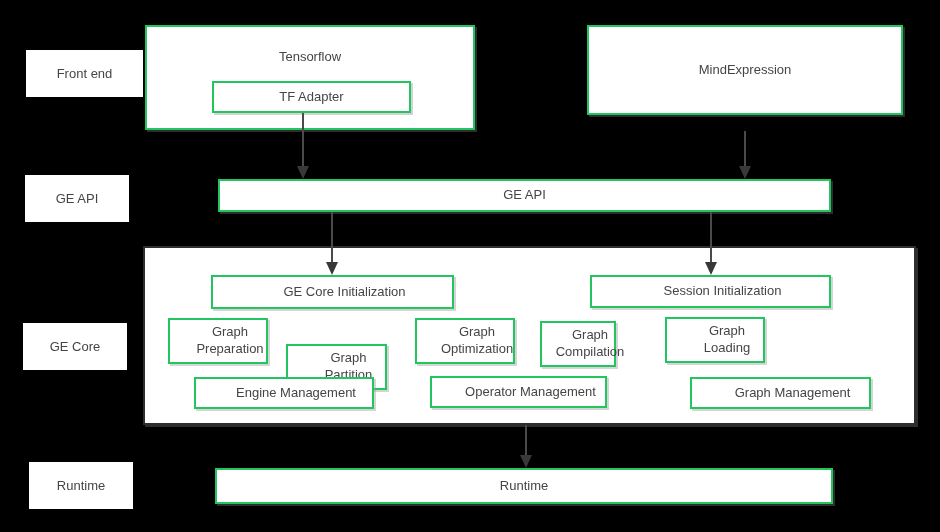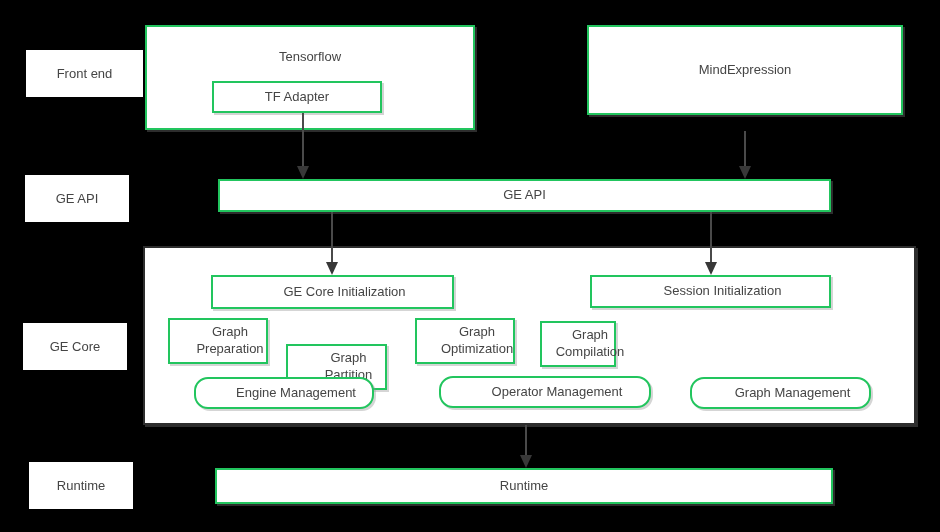--- a/index.html
+++ b/index.html
@@ -19,39 +19,39 @@
     box-shadow:2px 2px 0 rgba(130,130,130,0.35);
   }
   
   .lbl-frontend{left:26px;top:50px;width:117px;height:47px;}
   .lbl-geapi  {left:25px;top:175px;width:104px;height:47px;}
   .lbl-gecore {left:23px;top:323px;width:104px;height:47px;}
   .lbl-runtime{left:29px;top:462px;width:104px;height:47px;}
   
   .tensorflow{left:145px;top:25px;width:330px;height:105px;display:block;}
   .tensorflow .box-title{position:absolute;left:0;right:0;top:22px;text-align:center;}
-  .tf-adapter{left:65px;top:54px;width:170px;height:32px;}
+  .tf-adapter{left:65px;top:54px;width:199px;height:32px;}
   .mindexpression{left:587px;top:25px;width:316px;height:90px;}
   
   .geapi-bar{left:218px;top:179px;width:613px;height:33px;}
   
   .gecore{left:143px;top:246px;width:773px;height:179px;border-color:#2e2e2e;display:block;}
   .gecore .box{box-shadow:2px 2px 0 rgba(150,150,150,0.4);padding-left:24px;}
   .ge-core-init {left:66px;top:27px;width:243px;height:34px;}
   .session-init {left:445px;top:27px;width:241px;height:33px;}
   .stage{top:70px;height:46px;}
   .stage.s0{left:23px;width:100px;}
   .stage.s1{left:141px;width:101px;margin-top:26px;}
   .stage.s2{left:270px;width:100px;}
   .stage.s3{left:395px;width:76px;top:73px;}
   .stage.s4{left:520px;width:100px;top:69px;}
   .stage.s5{left:645px;width:101px;top:67px;}
-  .mgmt{top:129px;height:32px;border-radius:14px;}
+  .mgmt{top:129px;height:32px;}
   .mgmt.m0{left:49px;width:180px;}
-  .mgmt.m1{left:294px;width:212px;top:128px;}
+  .mgmt.m1{left:285px;width:177px;top:128px;}
   .mgmt.m2{left:545px;width:181px;}
   
   .runtime-bar{left:215px;top:468px;width:618px;height:36px;}
   
   .arrow{position:absolute;width:12px;z-index:5;}
   .arrow .shaft{position:absolute;left:5px;top:0;width:2px;background:#4a4a4a;}
   .arrow .head{
     position:absolute;left:0;bottom:0;width:0;height:0;
     border-left:6px solid transparent;border-right:6px solid transparent;
     border-top:13px solid #383838;
@@ -99,20 +99,23 @@
     </div>
     <div class="box stage s1">
       <span>Graph Partition</span>
     </div>
     <div class="box stage s2">
       <span>Graph Optimization</span>
     </div>
     <div class="box stage s3">
       <span>Graph Compilation</span>
     </div>
+    <div class="box stage s4">
+      <span>Graph Loading</span>
+    </div>
 
     <div class="box mgmt m0">
       <span>Engine Management</span>
     </div>
     <div class="box mgmt m1">
       <span>Operator Management</span>
     </div>
     <div class="box mgmt m2">
       <span>Graph Management</span>
     </div>

